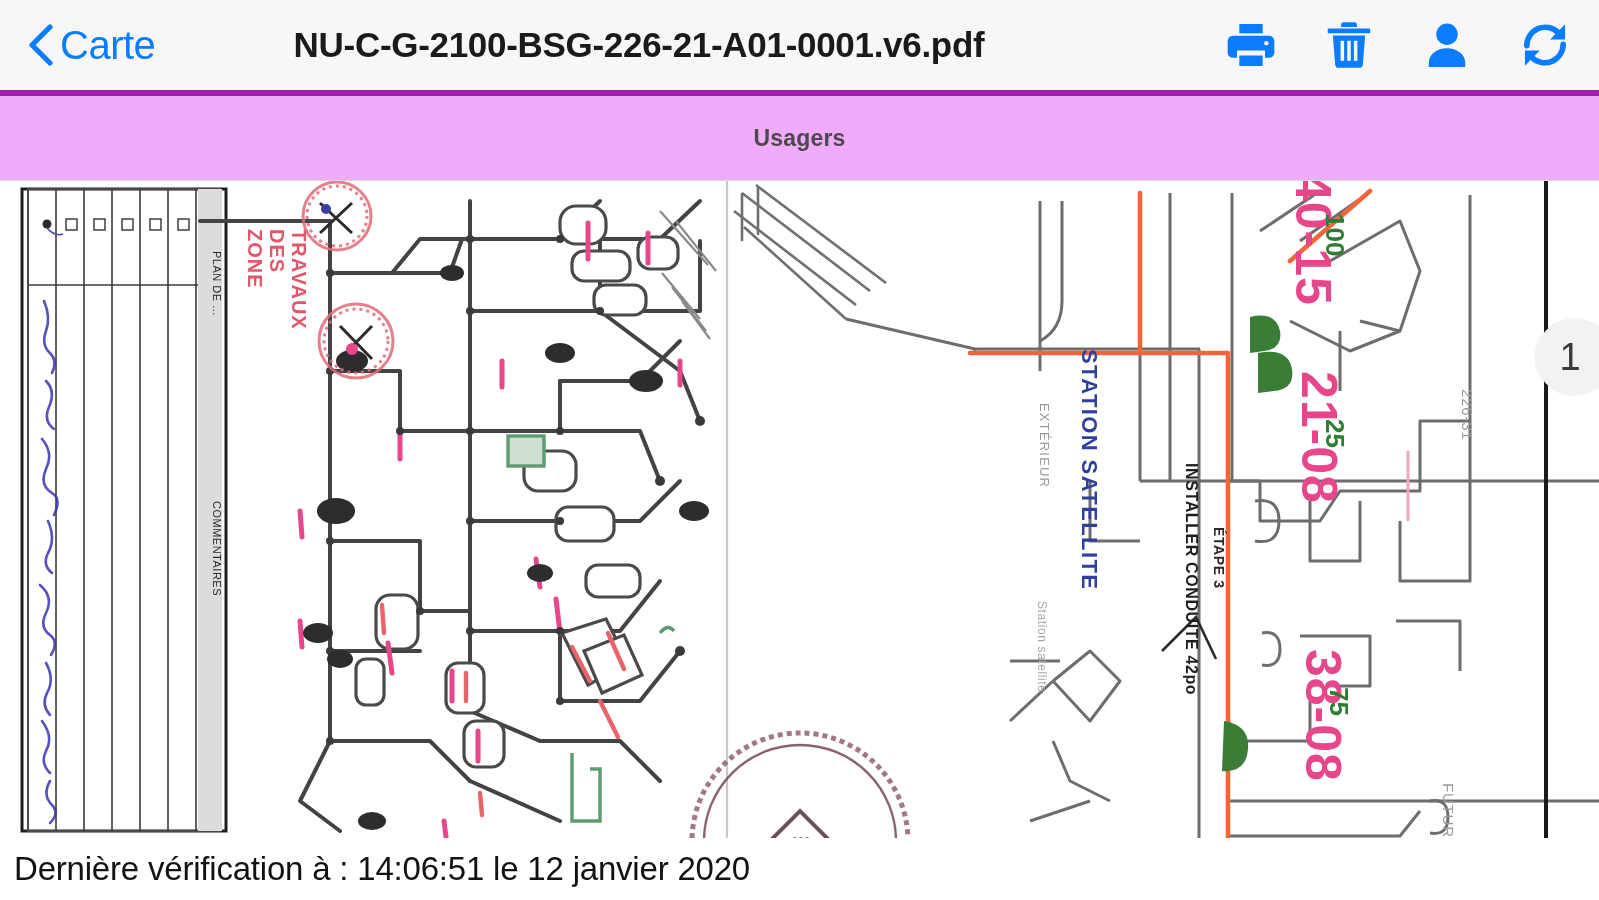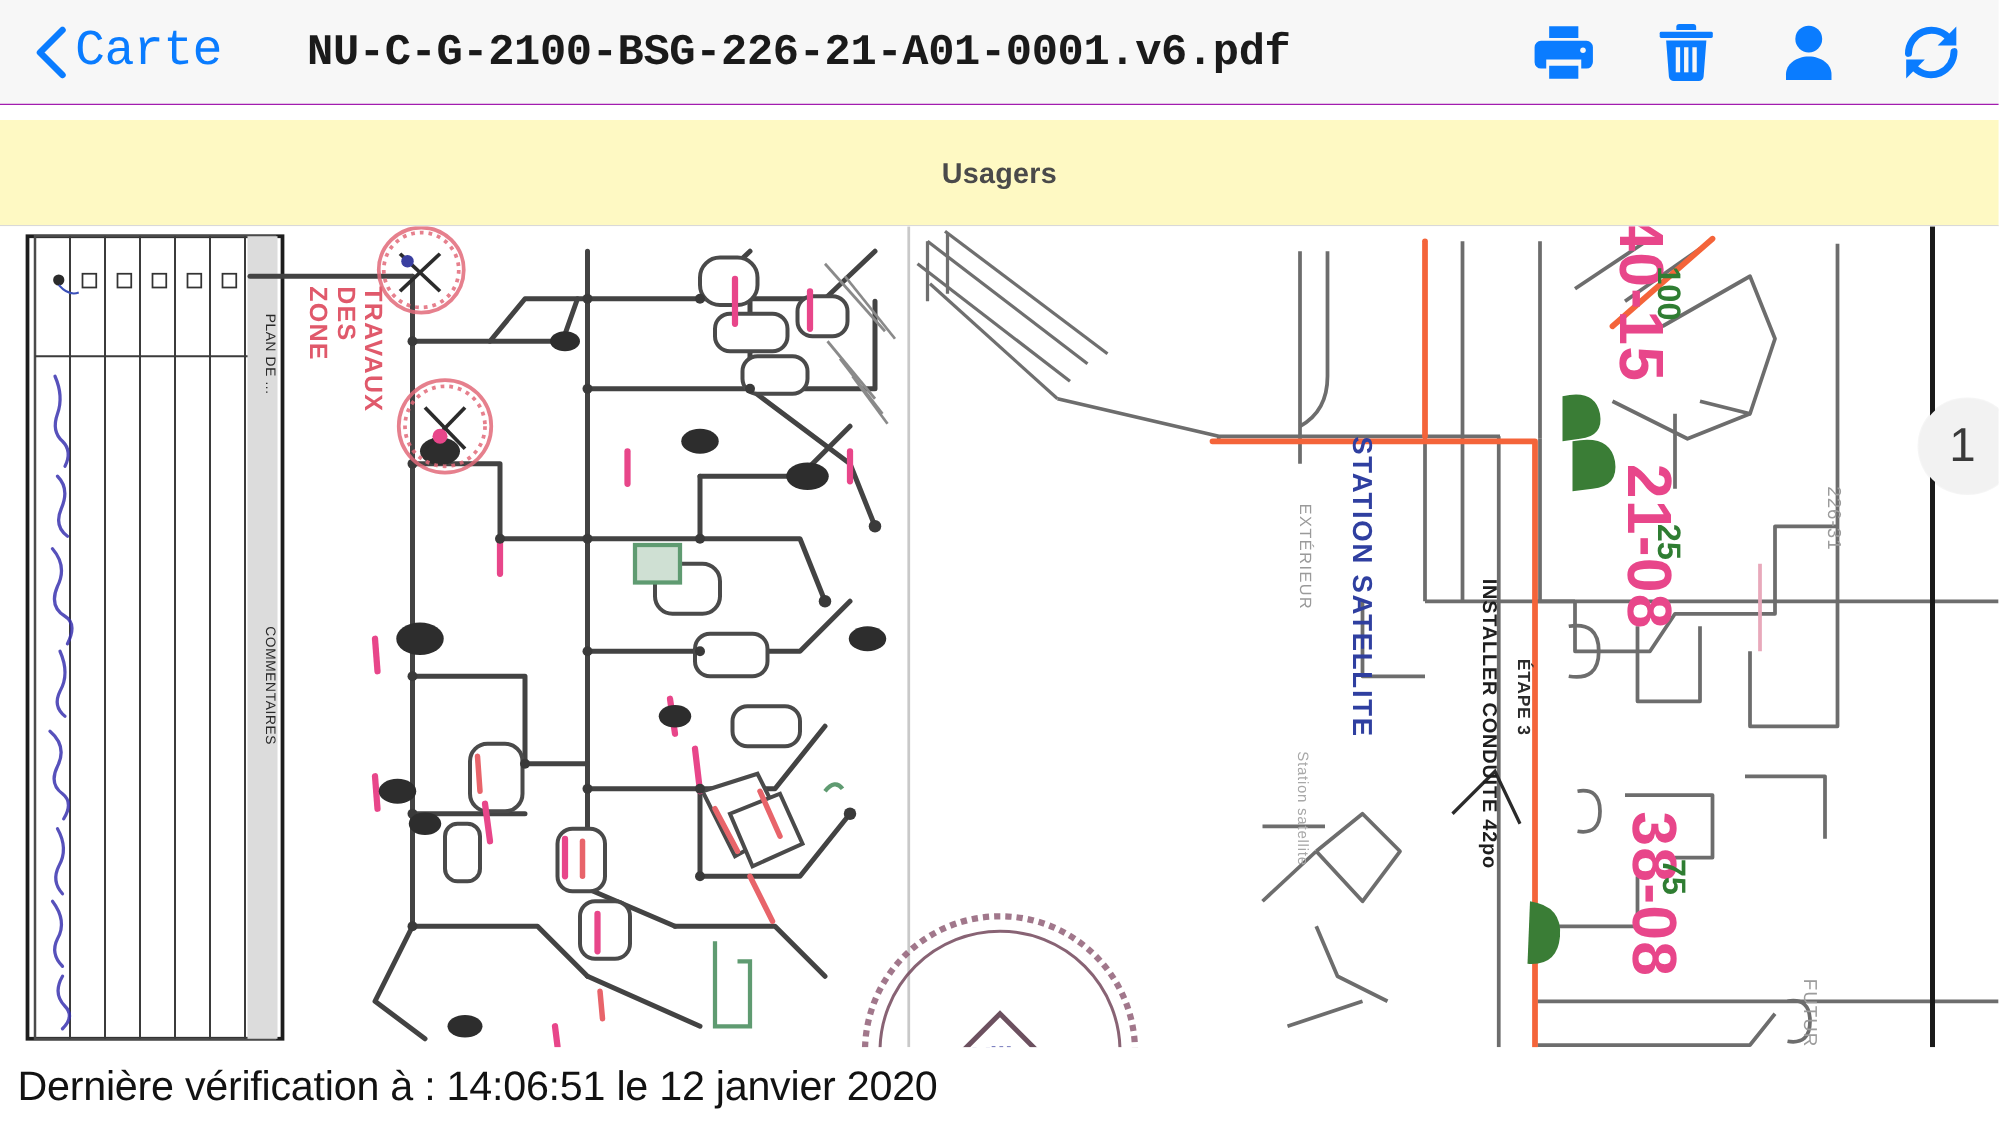--- a/index.html
+++ b/index.html
@@ -6,24 +6,24 @@
   html, body {
     width: 1599px; height: 900px;
     background: #ffffff;
     font-family: "Liberation Sans", sans-serif;
     overflow: hidden;
   }
   #app { position: relative; width: 1599px; height: 900px; background: #fff; }
 
   
   .navbar {
-    position: absolute; left: 0; top: 0; width: 1599px; height: 84px;
+    position: absolute; left: 0; top: 0; width: 1599px; height: 96px;
     background: #f7f7f7;
-    border-bottom: 1px solid #a21caf;
-    display: flex; align-items: center; font-family: Liberation Mono, monospace;
+    border-bottom: 6px solid #a21caf;
+    display: flex; align-items: center;
   }
   .back-btn {
     display: flex; align-items: center; gap: 6px;
     margin-left: 28px; cursor: pointer; user-select: none;
   }
   .chev { width: 26px; height: 42px; flex: none; }
   .back-label {
     color: #0a7cff; font-size: 40px; letter-spacing: -0.5px;
     font-weight: 400; line-height: 1;
   }
@@ -39,21 +39,21 @@
   }
   .nav-actions {
     position: absolute; right: 26px; top: 50%; transform: translateY(-50%);
     display: flex; align-items: center; gap: 42px;
   }
   .nav-icon { width: 56px; height: 56px; cursor: pointer; display:block; }
 
   
   .subheader {
     position: absolute; left: 0; top: 96px; width: 1599px; height: 85px;
-    background: #fef9c3;
+    background: #f0abfc;
     border-bottom: 1px solid #d9d9d9;
     display: flex; align-items: center; justify-content: center;
   }
   .subheader-label {
     font-size: 23px; font-weight: 700; color: #4a4a4a; letter-spacing: 0.2px;
   }
 
   
   .doc-viewport {
     position: absolute; left: 0; top: 181px; width: 1599px; height: 657px;

